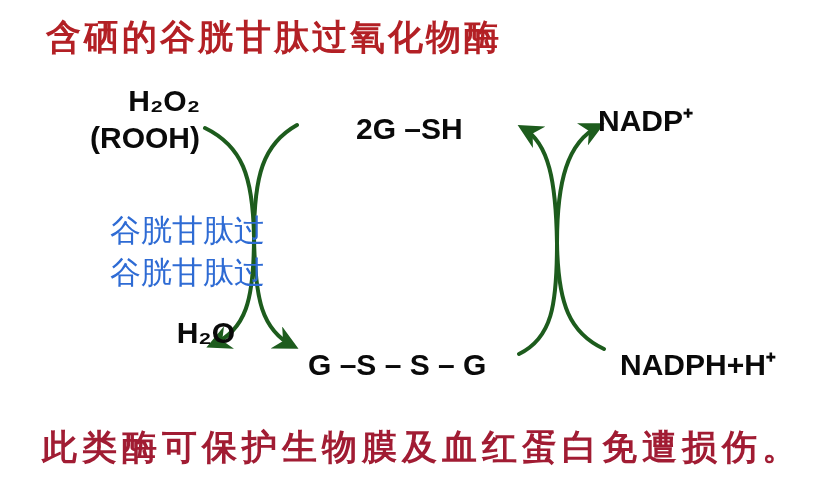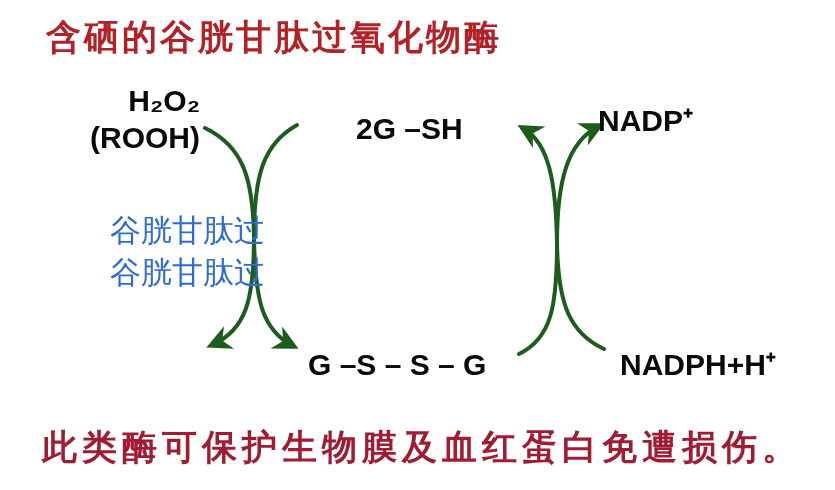--- a/index.html
+++ b/index.html
@@ -105,20 +105,21 @@
 
   <div class="enzyme left-enzyme">
     <div>谷胱甘肽过</div>
     <div>谷胱甘肽过</div>
   </div>
 
   <div class="enzyme right-enzyme">
   </div>
 
   <div class="formula centered left-product">
+    <div>H₂O</div>
   </div>
 
   <div class="formula right-bottom">NADPH+H⁺</div>
 
   <div class="formula center-bottom">G –S – S – G</div>
 
   <div class="footer">此类酶可保护生物膜及血红蛋白免遭损伤。</div>
 
 </div>
 

